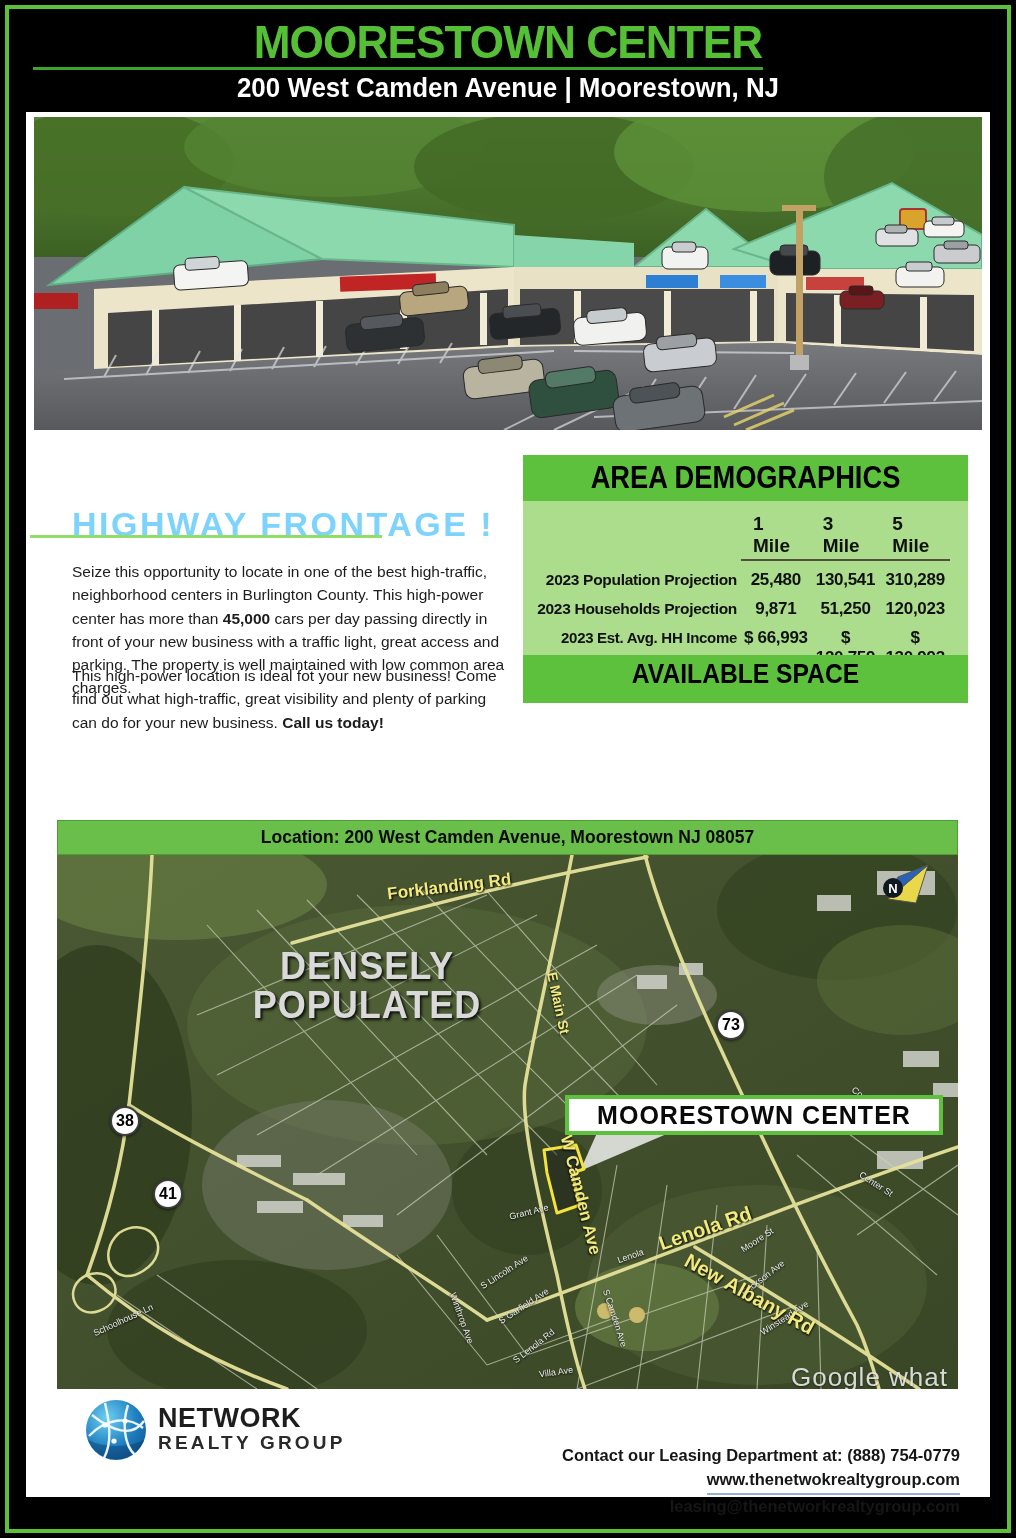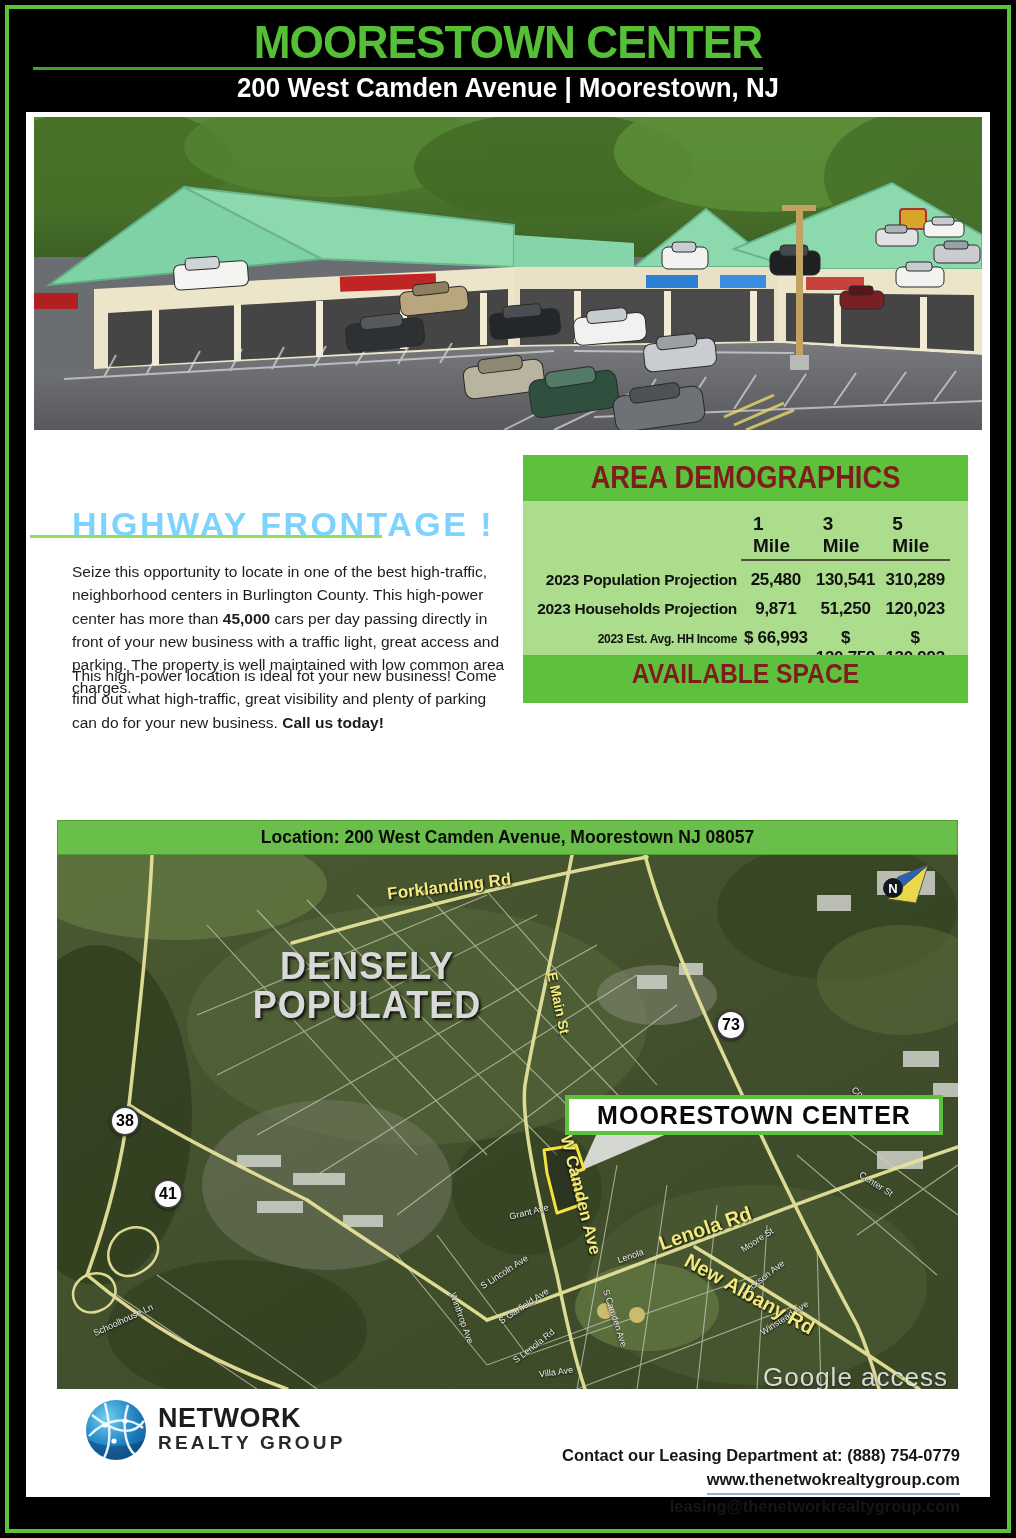--- a/index.html
+++ b/index.html
@@ -23,34 +23,34 @@
   
   .hf-head{position:absolute;left:72px;top:497px;font-size:34px;font-weight:bold;
            letter-spacing:2.5px;color:#7dd3fc;margin-top:8px;}
   .hf-rule{position:absolute;left:30px;top:535px;width:352px;height:3px;background:#90dd68;}
   .para{position:absolute;left:72px;width:434px;font-size:15.5px;line-height:1.5;color:#1c1c1c;}
   .p1{top:560px;} .p2{top:664px;}
   .b{font-weight:bold;}
 
   
   .panel{position:absolute;left:523px;width:445px;}
-  .panel-head{background:#5ec13e;text-align:center;color:#7f1d1d;font-weight:bold;}
+  .panel-head{background:#5ec13e;text-align:center;color:#000000;font-weight:bold;}
   .demo .panel-head{height:46px;line-height:46px;font-size:31px;transform-origin:center;}
   .panel-head .cond{display:block;transform:scaleX(.88);}
   .panel-body{background:#abdd8d;}
   .panel-strip{height:10px;background:#5ec13e;}
   .demo{top:455px;}
   .demo-body{padding:12px 18px 12px 6px;}
   .demo-grid{display:grid;grid-template-columns:212px 1fr 1fr 1fr;align-items:baseline;}
   .demo-col{justify-self:center;font-weight:bold;font-size:19px;color:#111;}
   .demo-col span{display:inline-block;border-bottom:2px solid #50503c;padding:0 12px 2px;}
   .demo-row{margin-top:9px;}
   .demo-label{font-weight:bold;font-size:15.5px;text-align:right;padding-right:4px;color:#111;
               letter-spacing:-.3px;}
-  .demo-label.small{font-size:12px;}
+  .demo-label.small{font-size:15px;}
   .demo-val{text-align:center;font-weight:bold;font-size:17px;color:#111;letter-spacing:-.3px;}
   .avail{top:655px;}
   .avail .panel-head{height:38px;line-height:38px;font-size:28px;}
   .avail-body{padding:8px 0 10px;text-align:center;color:#0d0d0d;}
   .unit1{font-size:20px;font-weight:bold;transform:scaleX(.92);}
   .unit2{font-size:26px;font-weight:bold;transform:scaleX(.92);margin-top:3px;}
 
   
   .locbar{position:absolute;left:57px;top:820px;width:901px;height:35px;background:#6abf4a;
           border:1px solid #4e9c33;box-sizing:border-box;text-align:center;line-height:33px;
@@ -377,21 +377,21 @@
     <div class="mlabel minor" style="left:560px;top:396px;transform:rotate(-19deg);">Lenola</div>
 
     <div class="compass">
       <svg width="52" height="44" viewBox="0 0 52 44">
         <polygon points="8,38 48,4 36,42" fill="#e8d84a" stroke="#555" stroke-width="1"></polygon>
         <polygon points="8,38 48,4 18,16" fill="#2a62b8" stroke="#555" stroke-width="1"></polygon>
         <circle cx="13" cy="27" r="10" fill="#101820"></circle>
         <text x="13" y="32" text-anchor="middle" font-size="13" font-weight="bold" fill="#fff" font-family="Liberation Sans, sans-serif">N</text>
       </svg>
     </div>
-    <div class="watermark">Google access</div>
+    <div class="watermark">Google what</div>
   </div>
 
   <div class="logo">
     <svg width="64" height="64" viewBox="0 0 64 64">
       <defs>
         <radialGradient id="globe" cx=".35" cy=".3" r=".9">
           <stop offset="0" stop-color="#6fd0f2"></stop>
             <stop offset=".55" stop-color="#1e7fc0"></stop>
             <stop offset="1" stop-color="#0d4f8b"></stop>
         </radialGradient>

